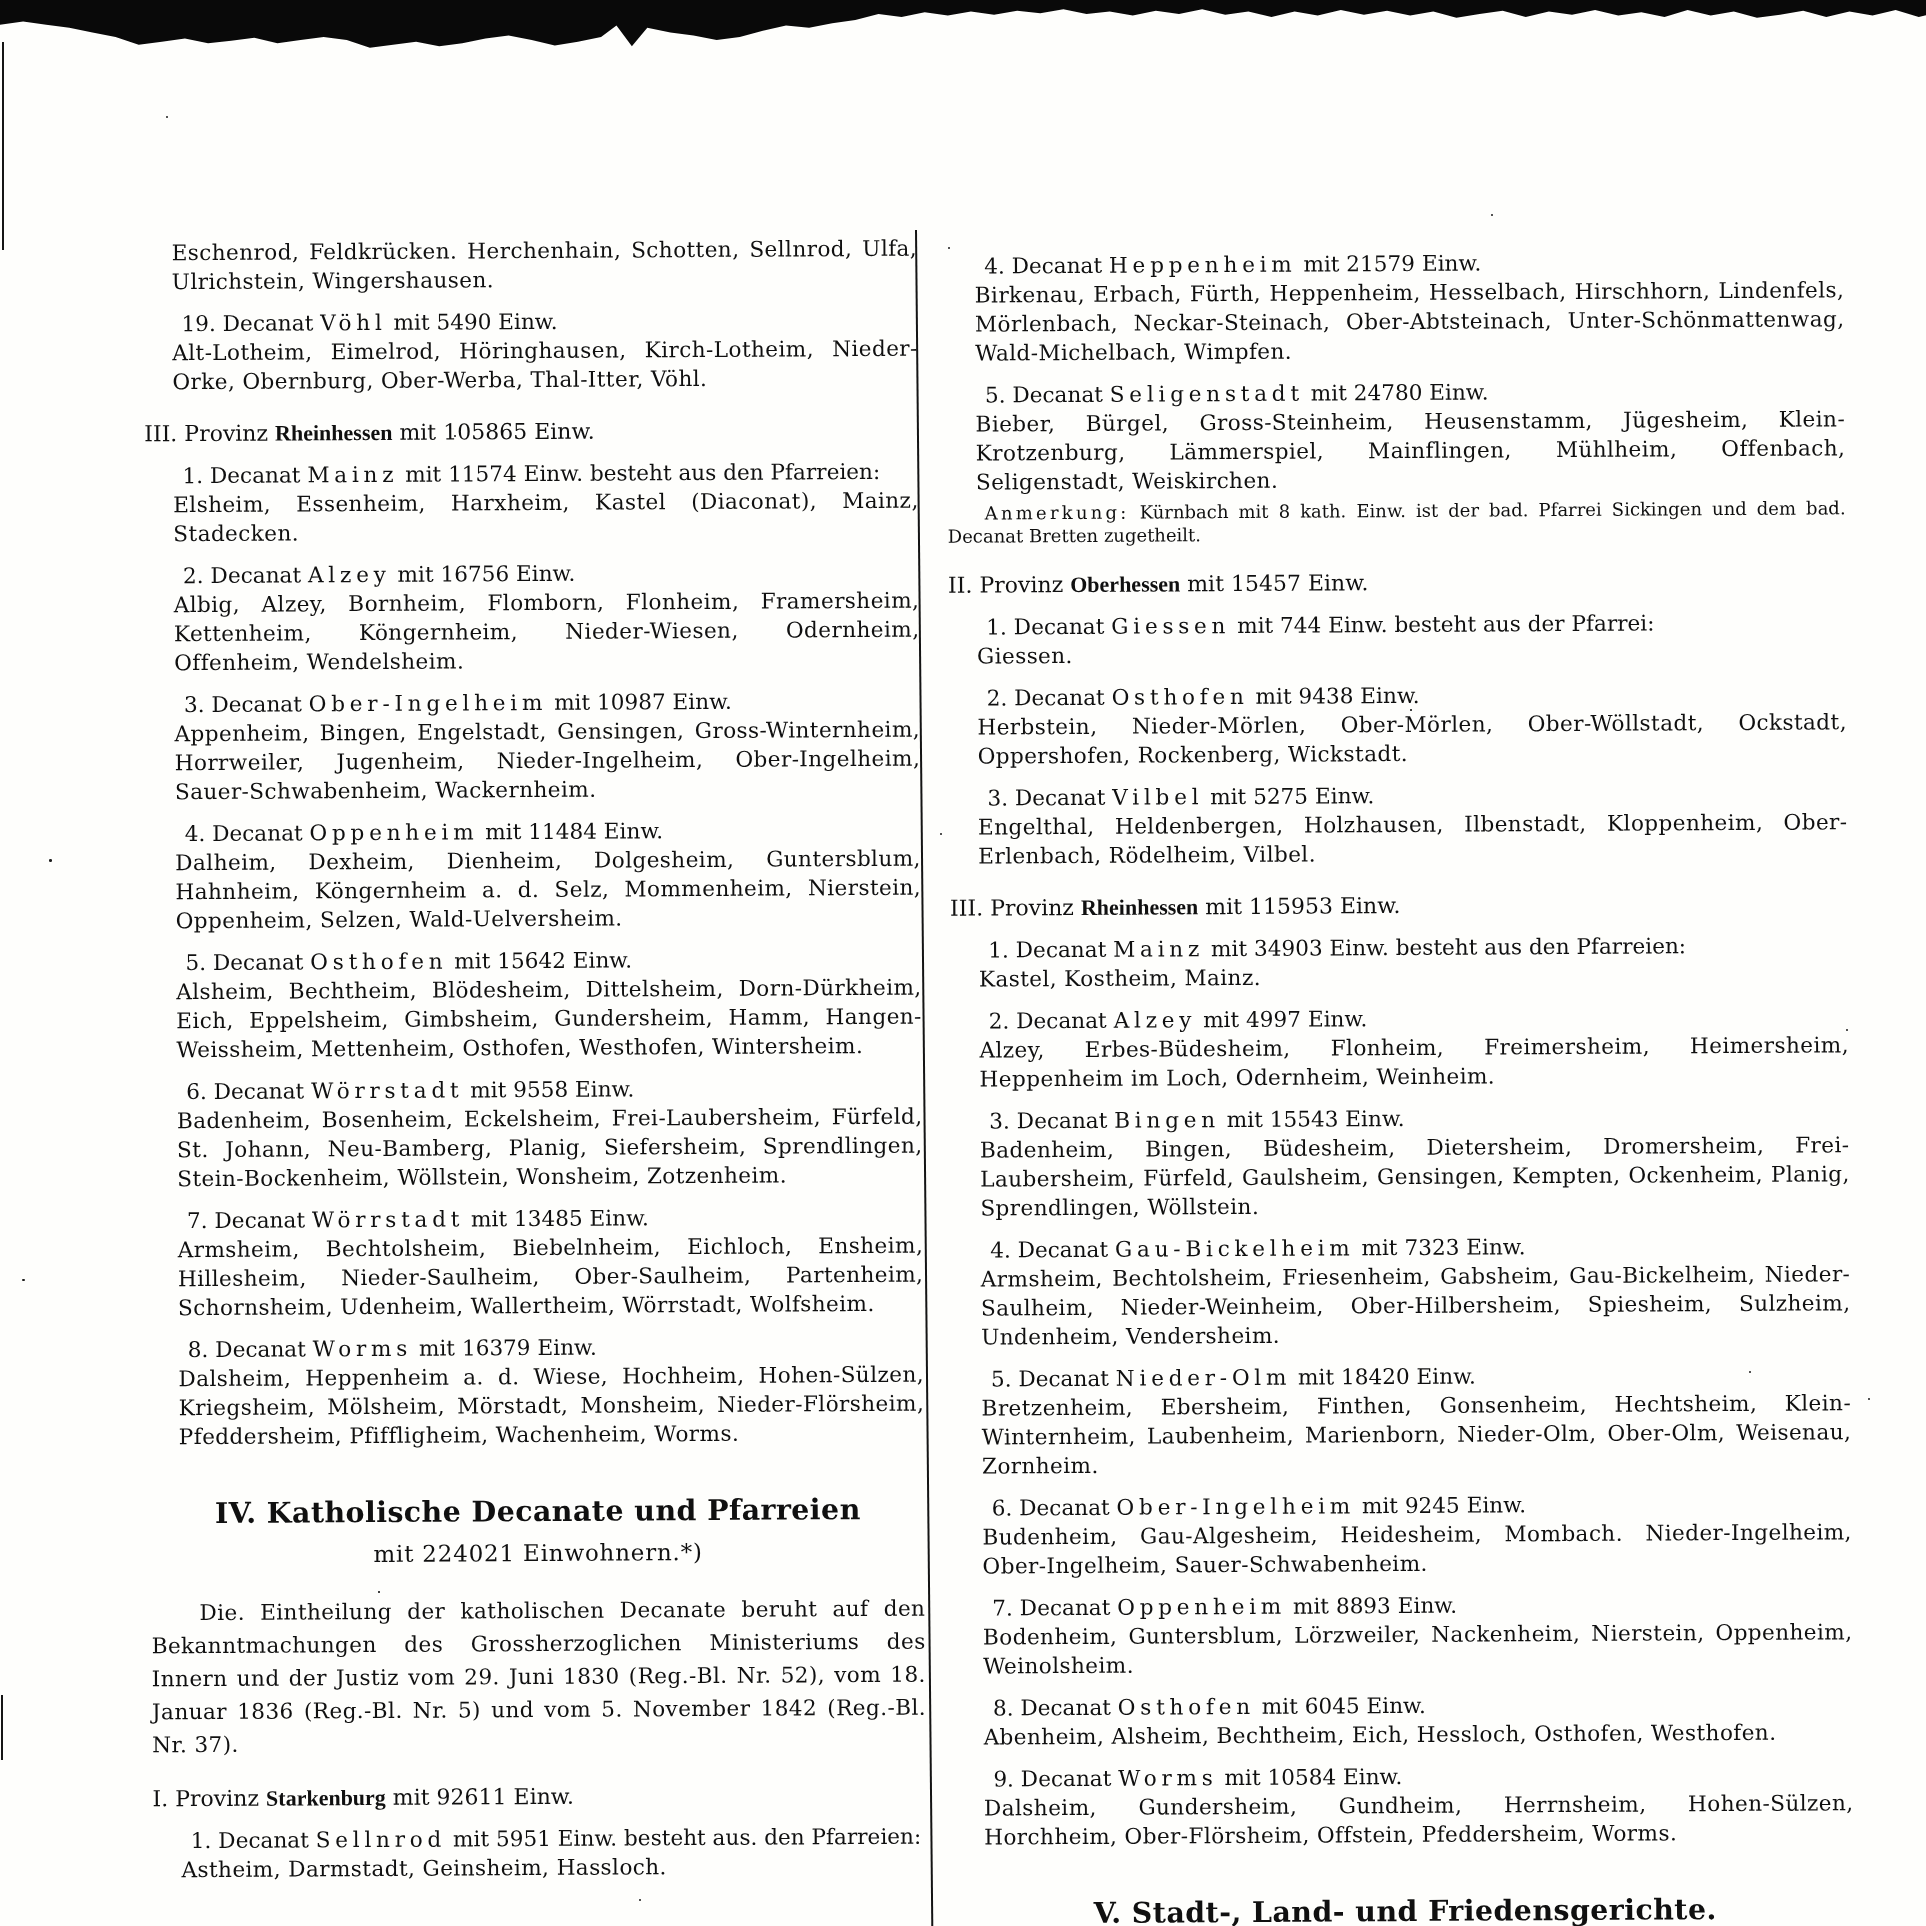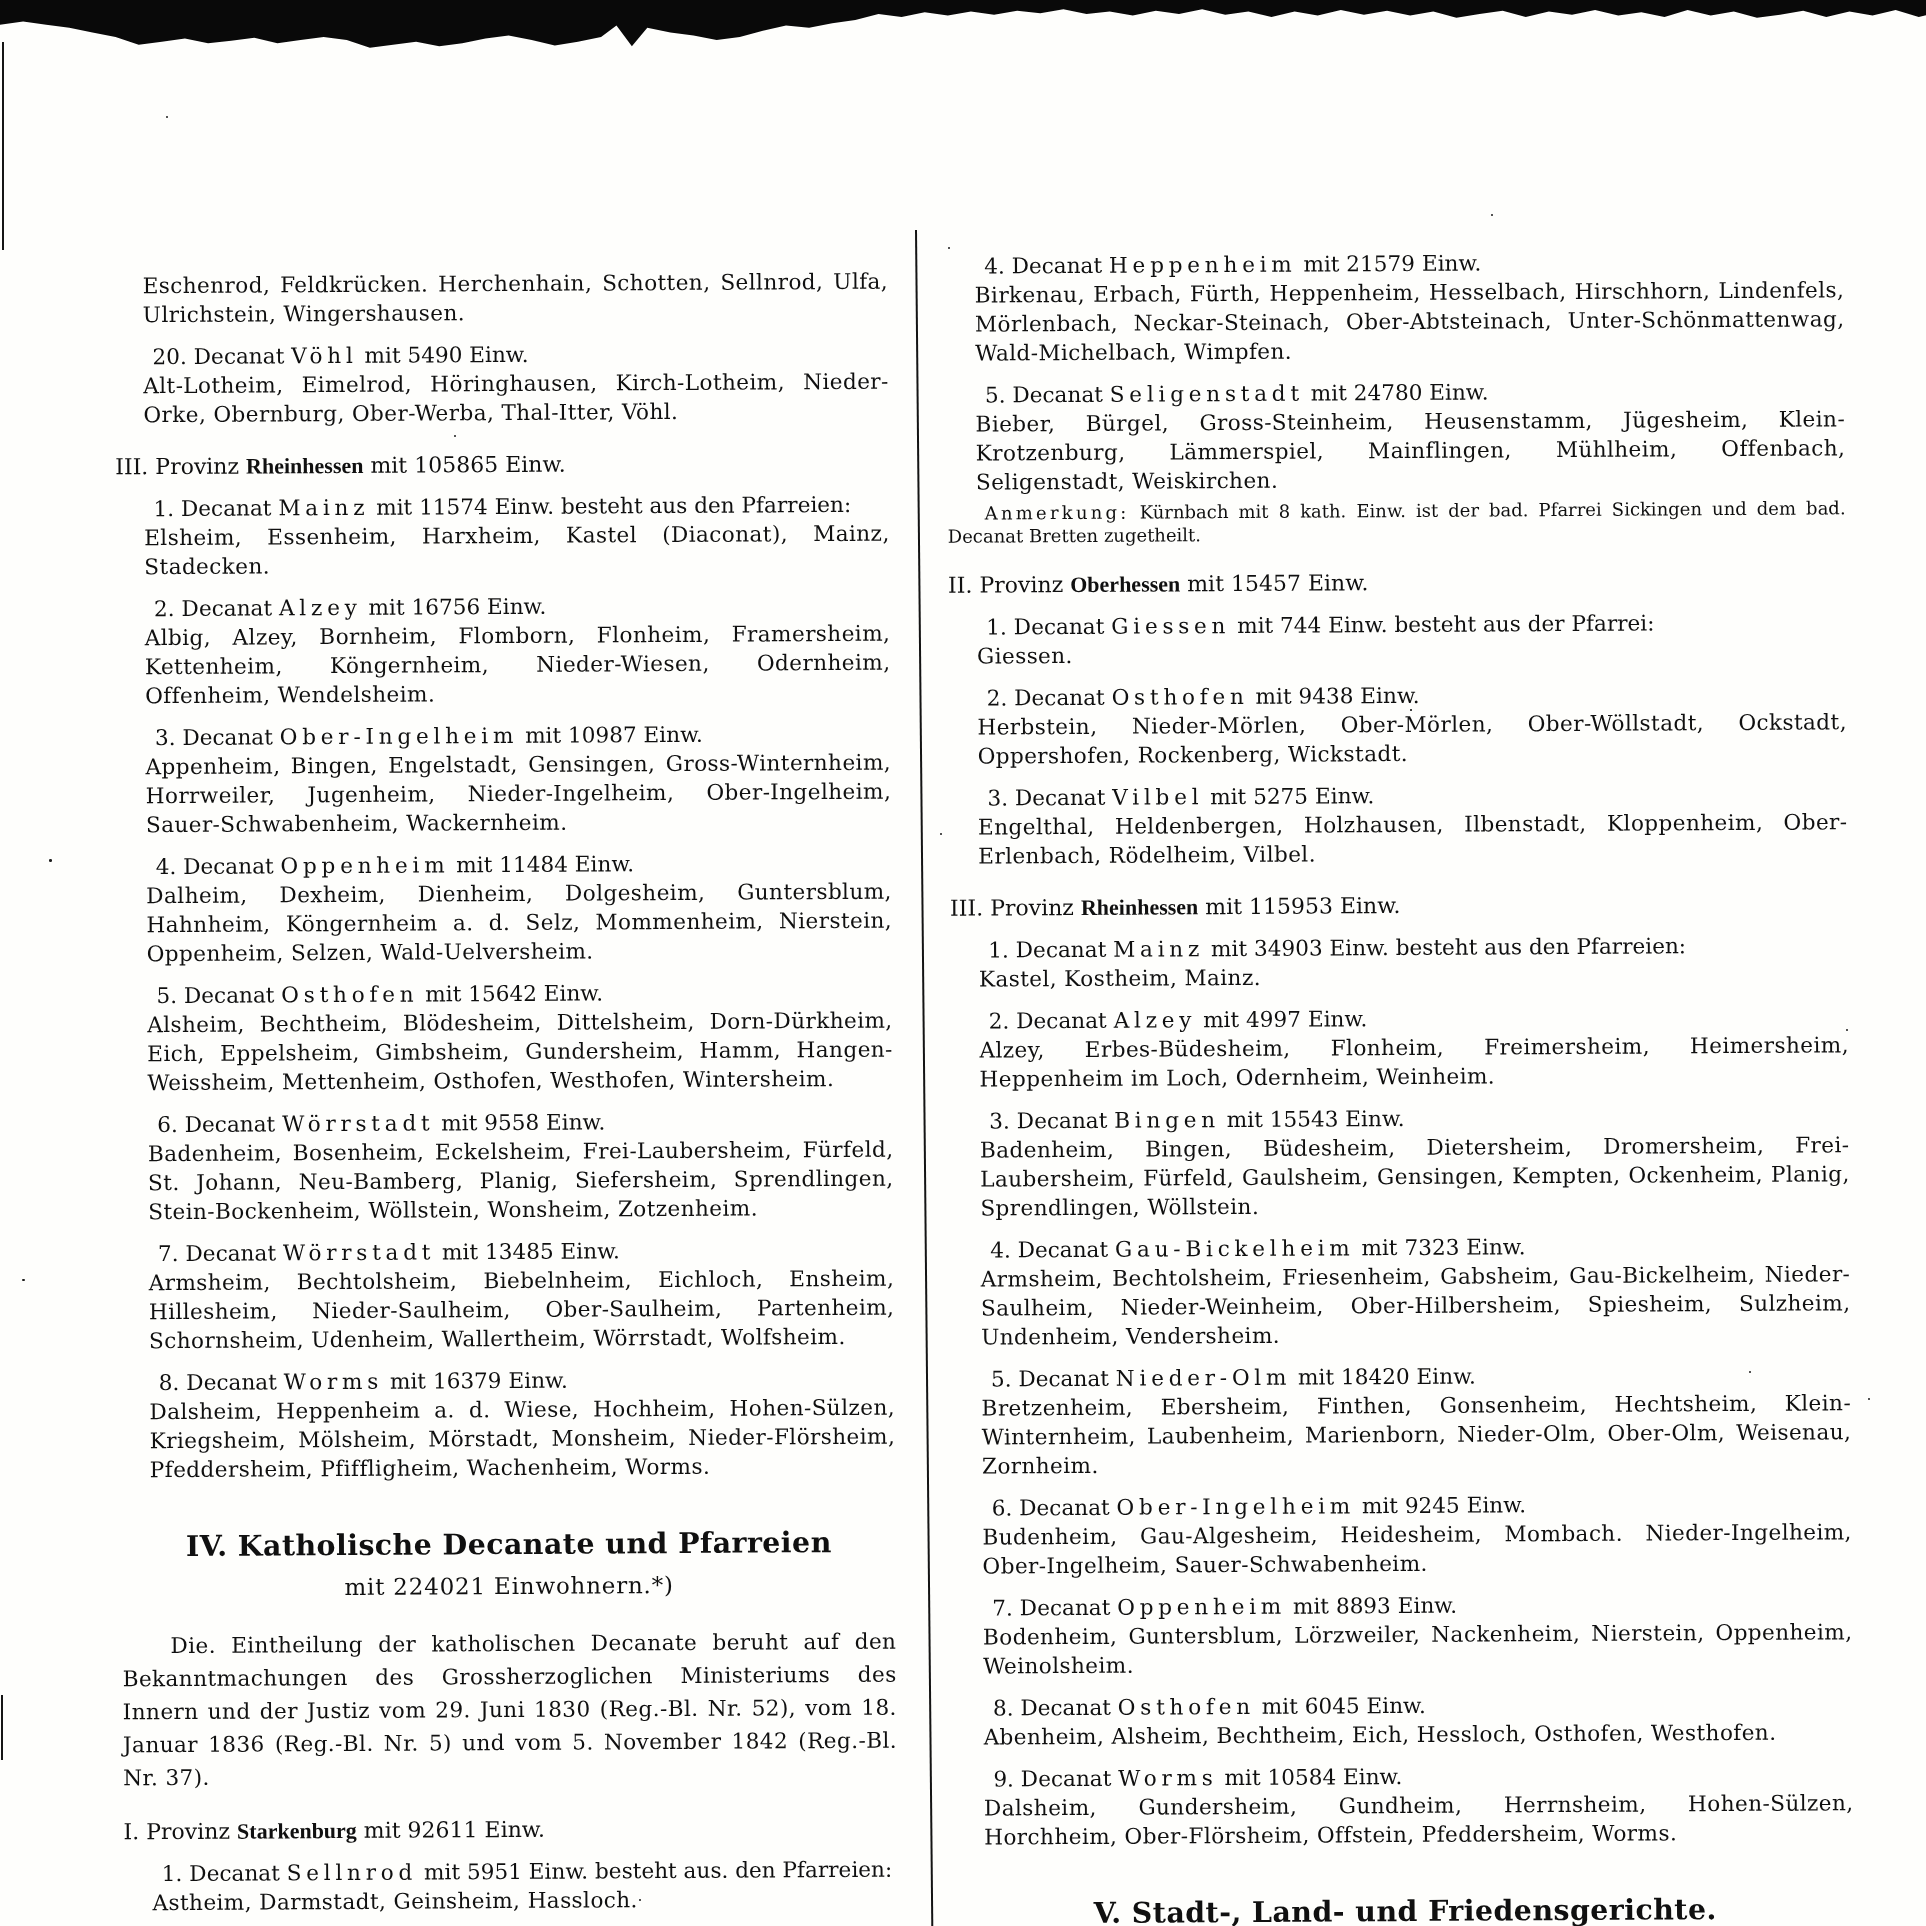--- a/index.html
+++ b/index.html
@@ -21,21 +21,21 @@
   }
   
   .page-header{
     position:absolute;top:154px;left:0;width:1829px;
     text-align:center;font-size:24px;letter-spacing:2.3px;color:#131313;
     white-space:nowrap;
   }
   .dash{display:inline-block;width:83px;height:3.1px;background:#161616;vertical-align:6.2px;margin:0 30px;}
   
   .col{position:absolute;top:236px;}
-  .col-left{left:114px;width:774px;margin-top:33px;}
+  .col-left{left:143px;width:774px;}
   .col-right{left:946px;width:898px;}
   .col-inner{transform:rotate(-0.35deg);transform-origin:50% 0;}
   .list{
     margin-left:28.5px;text-align:justify;
     font-size:21.6px;line-height:29px;letter-spacing:0.4px;
     hyphens:auto;-webkit-hyphens:auto;
   }
   .dec{
     margin-top:13px;padding-left:89px;text-indent:-51px;
     font-size:21.6px;line-height:29px;
@@ -65,21 +65,21 @@
 
   <div class="edge-mark" style="left:1.5px;top:42px;width:2.7px;height:208px;"></div>
   <div class="edge-mark" style="left:0.8px;top:1695px;width:2.3px;height:65px;"></div>
 
 
   <div class="divider"></div>
 
   <div class="col col-left">
     <div class="col-inner" id="col-left">
         <div class="list"><span>Eschenrod, Feldkrücken. Herchenhain, Schotten, Sellnrod, Ulfa, Ulrichstein, Wingershausen.</span></div>
-        <div class="dec"><span>20.</span> <span>Decanat</span> <span class="sperr">Vöhl</span> <span>mit 5490 Einw.</span></div>
+        <div class="dec"><span>19.</span> <span>Decanat</span> <span class="sperr">Vöhl</span> <span>mit 5490 Einw.</span></div>
         <div class="list"><span>Alt-Lotheim, Eimelrod, Höringhausen, Kirch-Lotheim, Nieder-Orke, Obernburg, Ober-Werba, Thal-Itter, Vöhl.</span></div>
         <div class="prov"><span>III.</span> <span>Provinz</span> <span class="prov-name">Rheinhessen</span> <span>mit 105865 Einw.</span></div>
         <div class="dec"><span>1.</span> <span>Decanat</span> <span class="sperr">Mainz</span> <span>mit 11574 Einw. besteht aus den Pfarreien:</span></div>
         <div class="list"><span>Elsheim, Essenheim, Harxheim, Kastel (Diaconat), Mainz, Stadecken.</span></div>
         <div class="dec"><span>2.</span> <span>Decanat</span> <span class="sperr">Alzey</span> <span>mit 16756 Einw.</span></div>
         <div class="list"><span>Albig, Alzey, Bornheim, Flomborn, Flonheim, Framersheim, Kettenheim, Köngernheim, Nieder-Wiesen, Odernheim, Offenheim, Wendelsheim.</span></div>
         <div class="dec"><span>3.</span> <span>Decanat</span> <span class="sperr">Ober-Ingelheim</span> <span>mit 10987 Einw.</span></div>
         <div class="list"><span>Appenheim, Bingen, Engelstadt, Gensingen, Gross-Winternheim, Horrweiler, Jugenheim, Nieder-Ingelheim, Ober-Ingelheim, Sauer-Schwabenheim, Wackernheim.</span></div>
         <div class="dec"><span>4.</span> <span>Decanat</span> <span class="sperr">Oppenheim</span> <span>mit 11484 Einw.</span></div>
         <div class="list"><span>Dalheim, Dexheim, Dienheim, Dolgesheim, Guntersblum, Hahnheim, Köngernheim a. d. Selz, Mommenheim, Nierstein, Oppenheim, Selzen, Wald-Uelversheim.</span></div>

